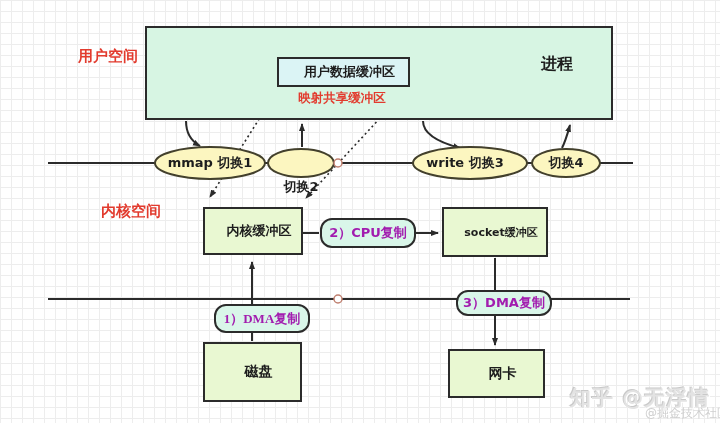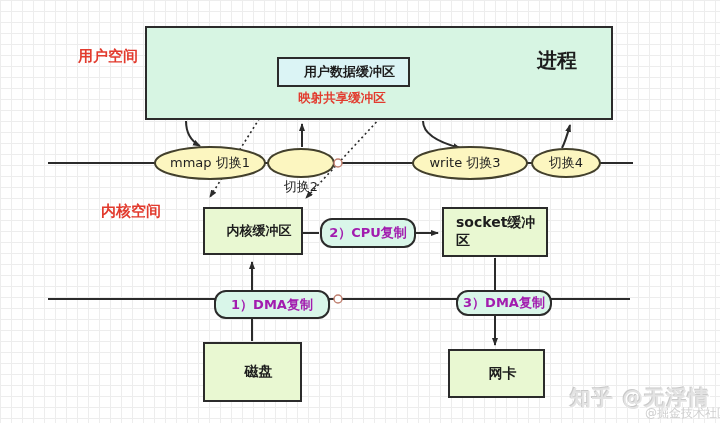--- a/index.html
+++ b/index.html
@@ -14,39 +14,39 @@
   }
   #connector-layer{position:absolute;left:0;top:0;width:720px;height:423px;z-index:1;}
   .abs{position:absolute;box-sizing:border-box;}
   .red{color:#e23b2e;}
   .region-label{font-weight:bold;font-size:15px;z-index:2;}
   .box{
     border:2px solid #2b2b2b;display:flex;align-items:center;justify-content:center;
     font-weight:bold;color:#1d1d1d;z-index:2;padding-left:12px;
   }
   #process-box{left:145px;top:26px;width:468px;height:94px;background:#d7f5e3;}
-  #process-title{left:520px;top:47px;width:74px;text-align:center;font-weight:bold;font-size:20px;color:#1d1d1d;z-index:3;}
+  #process-title{left:520px;top:54px;width:74px;text-align:center;font-weight:bold;font-size:16px;color:#1d1d1d;z-index:3;}
   #user-data-buffer{left:277px;top:57px;width:133px;height:30px;background:#dbf4f5;font-size:13px;z-index:3;}
   #mapped-shared-buffer{left:275px;top:90px;width:134px;text-align:center;font-weight:bold;font-size:12.5px;z-index:3;}
   #user-space-label{left:78px;top:47px;}
   #kernel-space-label{left:77px;top:202px;padding-left:24px;}
   #kernel-buffer{left:203px;top:207px;width:100px;height:48px;background:#e9f8d2;font-size:13px;}
-  #socket-buffer{left:442px;top:207px;width:106px;height:50px;background:#e9f8d2;font-size:14px;}
+  #socket-buffer{left:442px;top:207px;width:106px;height:50px;background:#e9f8d2;font-size:11px;}
   .copy-box{
     border:2px solid #2b2b2b;border-radius:12px;background:#d9f6e9;
     display:flex;align-items:center;justify-content:center;
     font-weight:bold;font-size:13px;color:#a21caf;z-index:2;
   }
   #cpu-copy{left:320px;top:218px;width:96px;height:30px;}
-  #dma-copy-1{left:214px;top:290px;width:116px;height:29px;}
+  #dma-copy-1{left:214px;top:304px;width:96px;height:29px;font-family:Liberation Serif, serif;}
   #dma-copy-3{left:456px;top:290px;width:96px;height:26px;}
   #disk-box{left:203px;top:342px;width:99px;height:60px;background:#e9f8d2;font-size:14px;}
   #nic-box{left:448px;top:349px;width:97px;height:49px;background:#e9f8d2;font-size:14px;}
   .switch-label{
-    text-align:center;font-weight:normal;font-size:13px;color:#1d1d1d;z-index:2;line-height:14px;
+    text-align:center;font-weight:bold;font-size:13px;color:#1d1d1d;z-index:2;line-height:14px;
   }
   #switch1-label{left:155px;top:156px;width:110px;}
   #switch2-label{left:269px;top:156px;width:64px;margin-top:24px;}
   #switch3-label{left:413px;top:156px;width:104px;text-align:center;}
   #switch4-label{left:532px;top:156px;width:68px;}
   #watermark-main{
     left:570px;top:384px;font-size:21px;font-weight:bold;letter-spacing:1px;
     color:#e3e3e3;text-shadow:-1px -1px 0 #c9c9c9, 1px 1px 0 #ffffff;z-index:4;white-space:nowrap;
   }
   #watermark-sub{left:645px;top:405px;font-size:12px;font-weight:normal;color:#cfcfcf;z-index:4;white-space:nowrap;}

